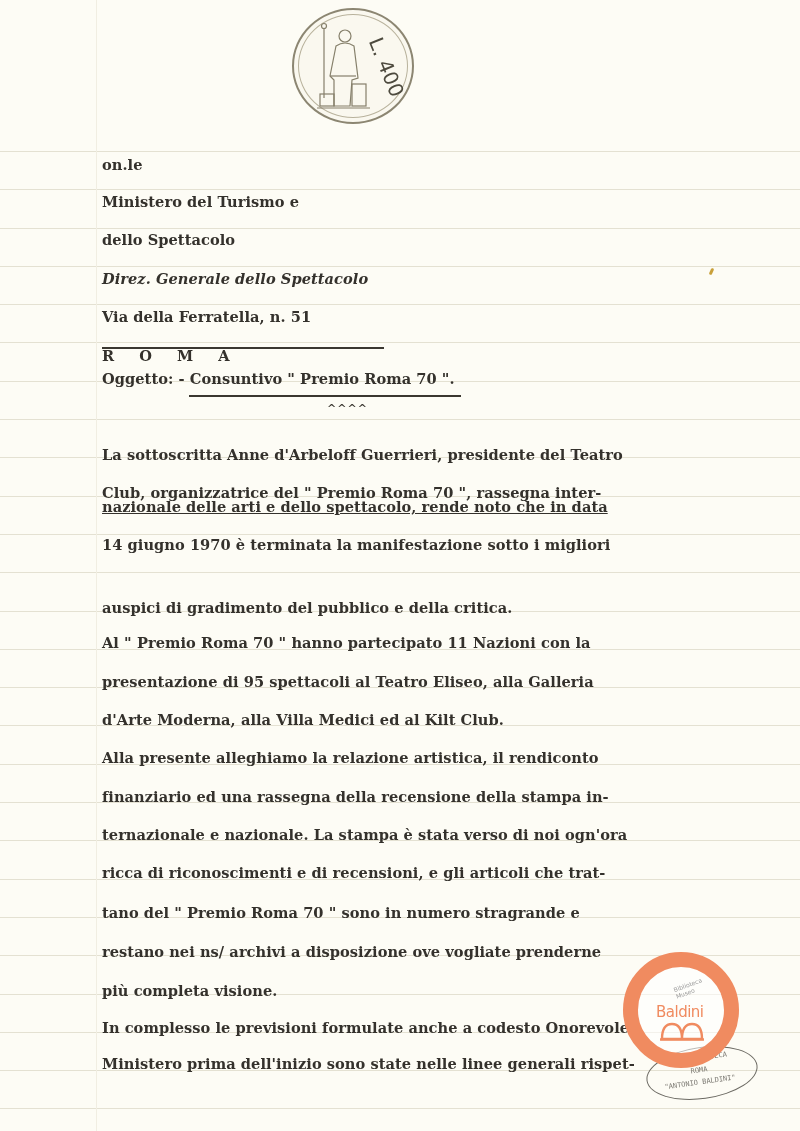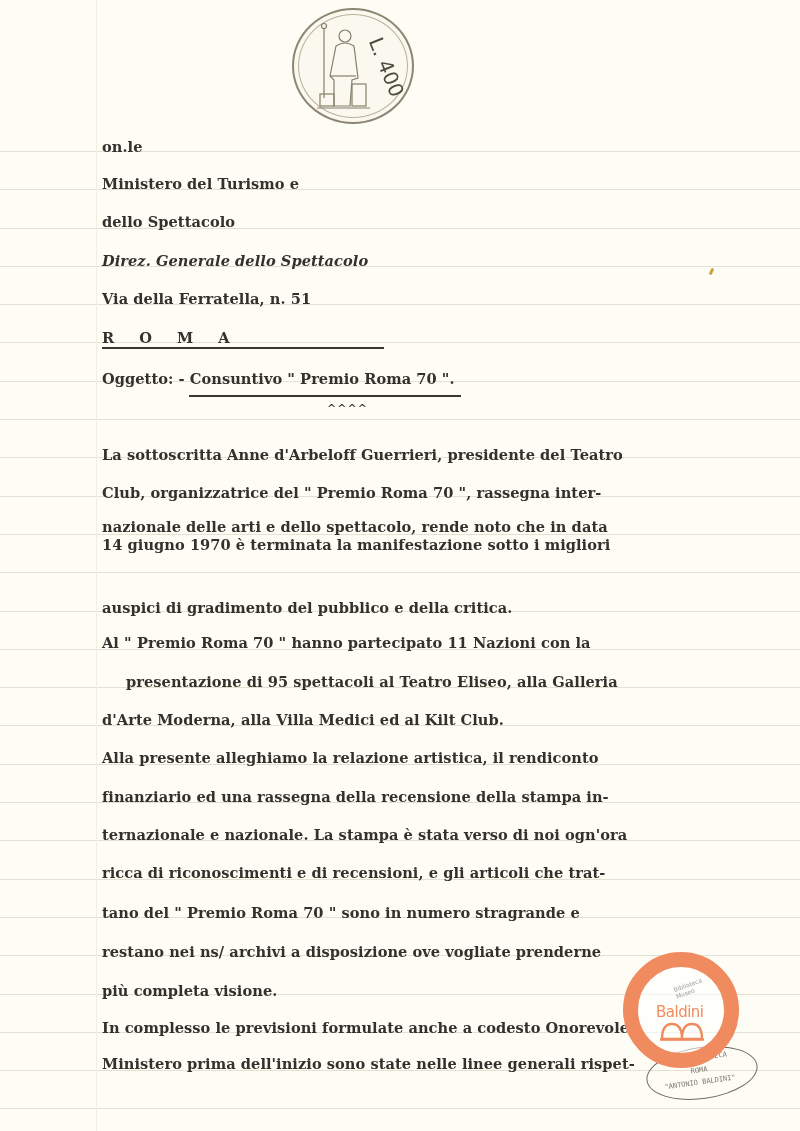--- a/index.html
+++ b/index.html
@@ -49,21 +49,21 @@
     font-family: "DejaVu Sans", "Liberation Sans", sans-serif;
     font-size: 20px; color: #4d4a3e;
     transform: rotate(68deg); transform-origin: left top;
     white-space: nowrap; left: 92px; top: 24px;
   }
   .line {
     position: absolute; left: 102px;
     font-size: 14.6px; letter-spacing: 0.05px; white-space: nowrap;
     font-weight: bold; color: #34312c;
   }
-  .addr { font-weight: bold; }
+  .addr { font-weight: bold; margin-top: 18px; }
   .roma {
     letter-spacing: 10px;
   }
   .roma-underline {
     position: absolute; left: 102px; top: 347px; width: 282px; height: 0;
     border-top: 2px solid #3a3730;
   }
   .subject-underline {
     position: absolute; left: 189px; top: 395px; width: 272px; height: 0;
     border-top: 2px solid #3a3730;
@@ -141,25 +141,25 @@
 
   <div class="line" style="top:370px;">
     <span>Oggetto: -</span>
     <span>Consuntivo " Premio Roma 70 ".</span>
   </div>
   <div class="subject-underline"></div>
   <div class="carets">^^^^</div>
 
   <div class="line" style="top:446px;">La sottoscritta Anne d'Arbeloff Guerrieri,  presidente del Teatro</div>
   <div class="line" style="top:484px;">Club,  organizzatrice del " Premio Roma 70 ",  rassegna inter-</div>
-  <div class="line" style="top:518px;">nazionale delle arti e dello spettacolo,  rende noto che in data</div>
+  <div class="line" style="top:498px;text-decoration:underline;">nazionale delle arti e dello spettacolo,  rende noto che in data</div>
   <div class="line" style="top:536px;text-align:center;">14 giugno 1970 è  terminata la manifestazione sotto i migliori</div>
   <div class="line" style="top:599px;">auspici di gradimento del pubblico e della critica.</div>
   <div class="line" style="top:634px;">Al " Premio Roma 70 " hanno partecipato 11 Nazioni con la</div>
-  <div class="line" style="top:673px;margin-left:24px;">presentazione di 95 spettacoli al Teatro Eliseo,  alla Galleria</div>
+  <div class="line" style="top:673px;">presentazione di 95 spettacoli al Teatro Eliseo,  alla Galleria</div>
   <div class="line" style="top:711px;">d'Arte Moderna,  alla Villa Medici ed al Kilt Club.</div>
   <div class="line" style="top:749px;">Alla presente alleghiamo la relazione artistica,  il rendiconto</div>
   <div class="line" style="top:788px;">finanziario ed una rassegna della recensione della stampa in-</div>
   <div class="line" style="top:826px;">ternazionale e nazionale.  La stampa è stata verso di noi ogn'ora</div>
   <div class="line" style="top:864px;">ricca di riconoscimenti e di recensioni,  e gli articoli che trat-</div>
   <div class="line" style="top:904px;">tano del " Premio Roma 70 " sono in numero stragrande e</div>
   <div class="line" style="top:943px;">restano nei ns/ archivi a disposizione ove vogliate prenderne</div>
   <div class="line" style="top:982px;text-align:right;">più completa visione.</div>
   <div class="line" style="top:1019px;">In complesso le previsioni formulate anche a codesto Onorevole</div>
   <div class="line" style="top:1055px;">Ministero prima dell'inizio sono state nelle linee generali rispet-</div>

